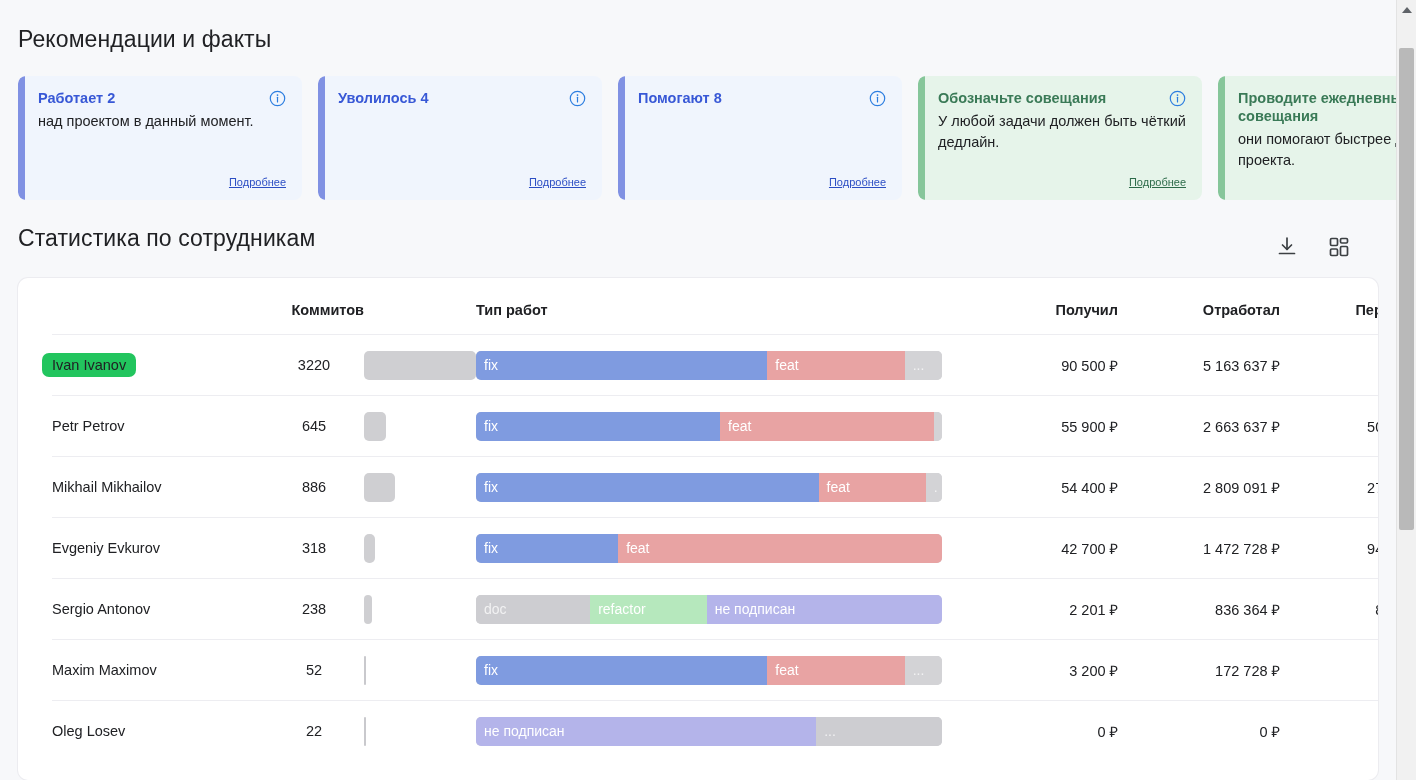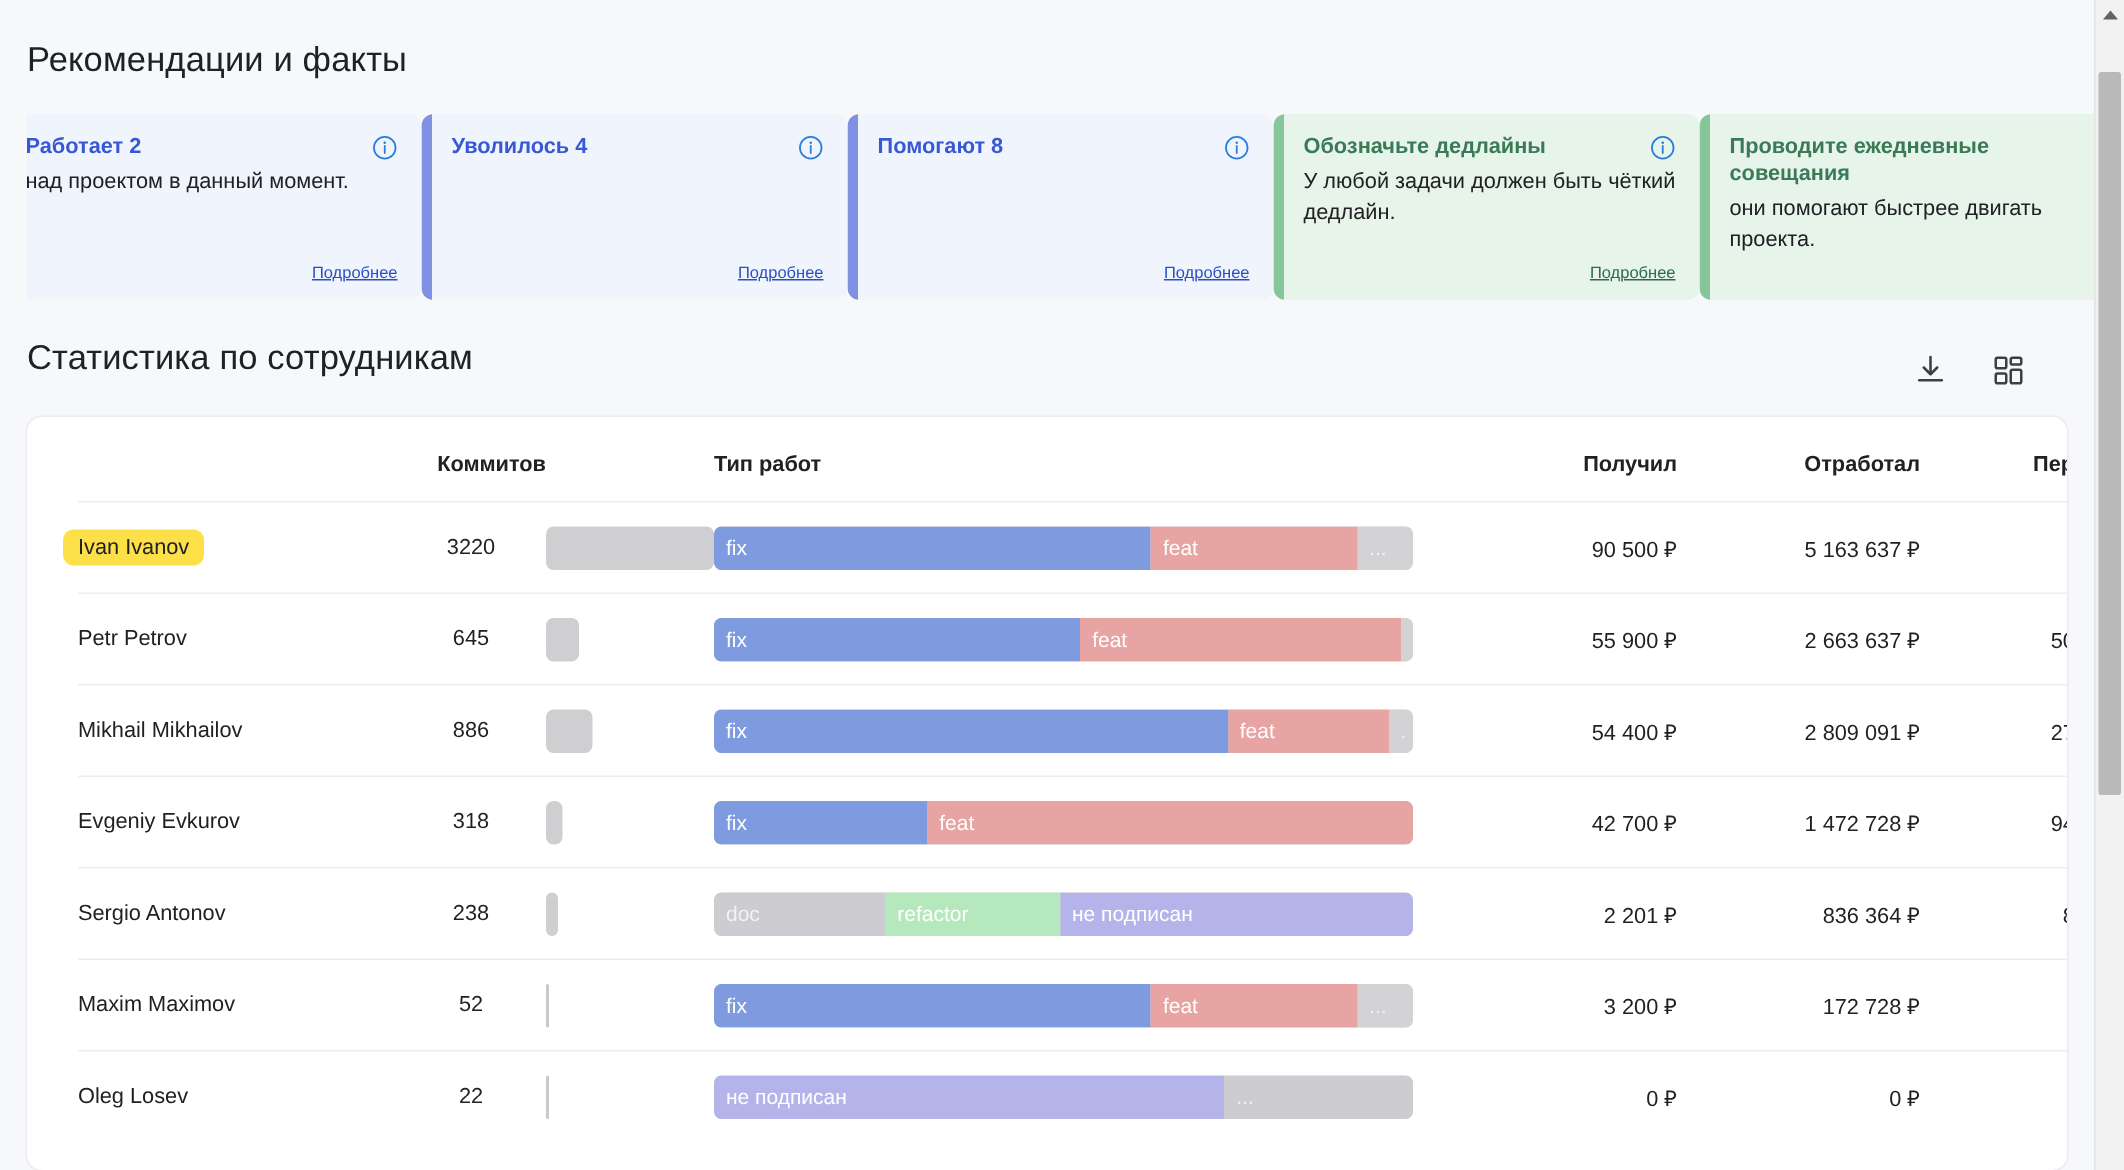--- a/index.html
+++ b/index.html
@@ -41,22 +41,22 @@
   #stats-title { position: absolute; left: 18px; top: 225px; }
 
   
   .cards-strip {
     position: absolute;
     left: 18px;
     top: 76px;
     width: 1378px;
     height: 124px;
     display: flex;
-    overflow: hidden;
-    justify-content: center;
+    gap: 16px;
+    overflow: hidden;
   }
 
   .fact-card {
     position: relative;
     flex: 0 0 284px;
     height: 124px;
     border-radius: 8px;
     padding: 13px 16px 10px 20px;
     display: flex;
     flex-direction: column;
@@ -178,21 +178,21 @@
   table.stats tbody tr:first-child td { border-top: 1px solid #ededf1; }
 
   .cell-name { text-align: left; }
   .name-pill {
     display: inline-block;
     padding: 4px 10px;
     margin-left: -10px;
     border-radius: 7px;
     color: #202124;
   }
-  .name-pill.hovered { background: #fde047; }
+  .name-pill.hovered { background: #22c55e; }
 
   .cell-commits { text-align: center; padding-right: 0; color: #202124; }
 
   .cell-bar { padding-left: 0; }
   .commit-bar {
     height: 29px;
     background: #cfcfd2;
     border-radius: 5px;
     min-width: 2px;
   }
@@ -298,21 +298,21 @@
                 <circle cx="8.5" cy="8.5" r="7.2"></circle>
                 <line x1="8.5" y1="7.3" x2="8.5" y2="12" stroke-linecap="round"></line>
                 <circle cx="8.5" cy="5.1" r="0.85" fill="#2b7de0" stroke="none"></circle>
               </svg>
             </span>
           </div>
           <div class="fact-link-row"><a class="fact-link">Подробнее</a></div>
         </div>
         <div class="fact-card green">
           <div class="fact-head">
-            <div class="fact-title">Обозначьте дедлайны</div>
+            <div class="fact-title">Обозначьте совещания</div>
             <span class="info-icon">
               <svg width="17" height="17" viewBox="0 0 17 17" fill="none" stroke="#2b7de0" stroke-width="1.2">
                 <circle cx="8.5" cy="8.5" r="7.2"></circle>
                 <line x1="8.5" y1="7.3" x2="8.5" y2="12" stroke-linecap="round"></line>
                 <circle cx="8.5" cy="5.1" r="0.85" fill="#2b7de0" stroke="none"></circle>
               </svg>
             </span>
           </div>
           <div class="fact-text">У любой задачи должен быть чёткий дедлайн.</div>
           <div class="fact-link-row"><a class="fact-link">Подробнее</a></div>

